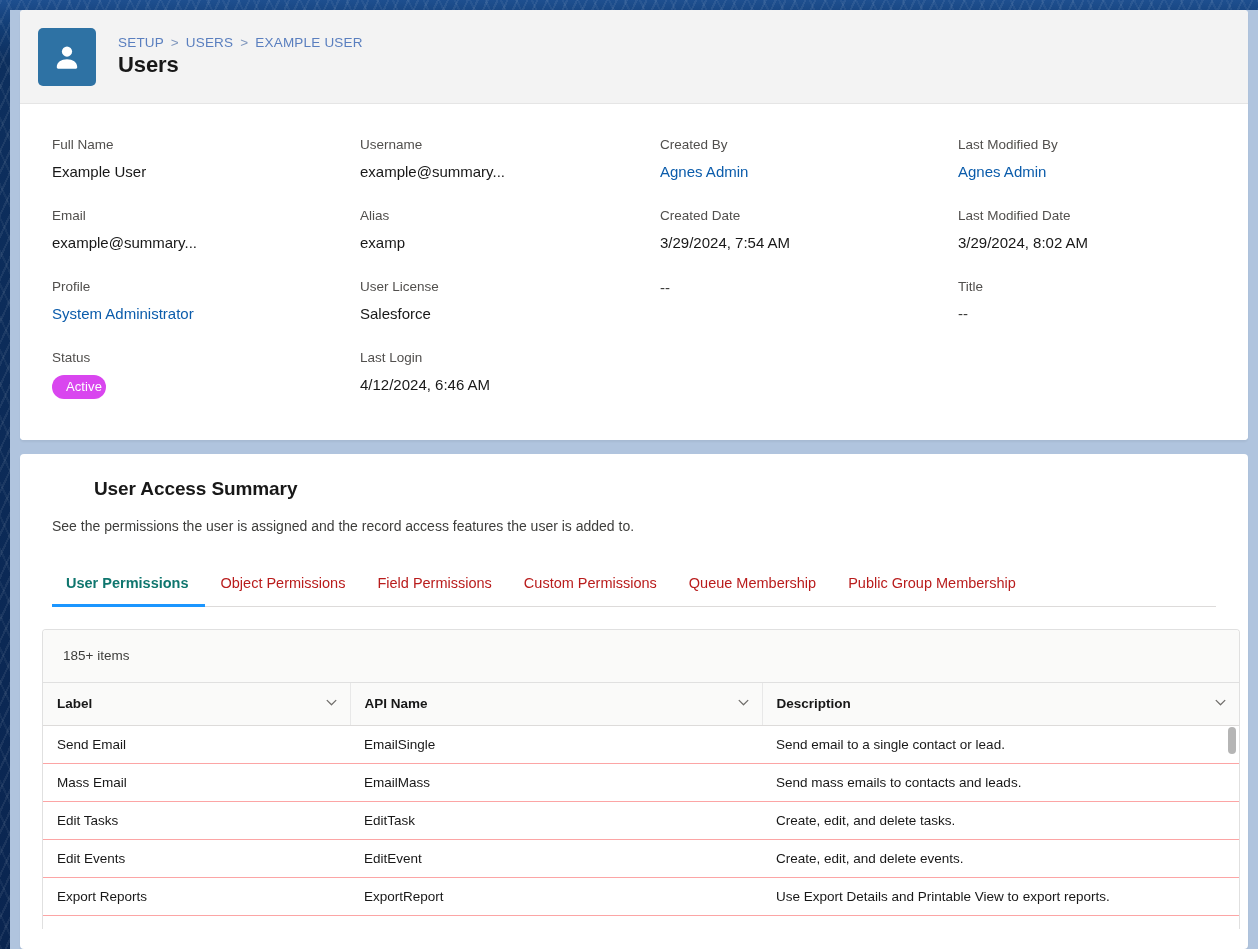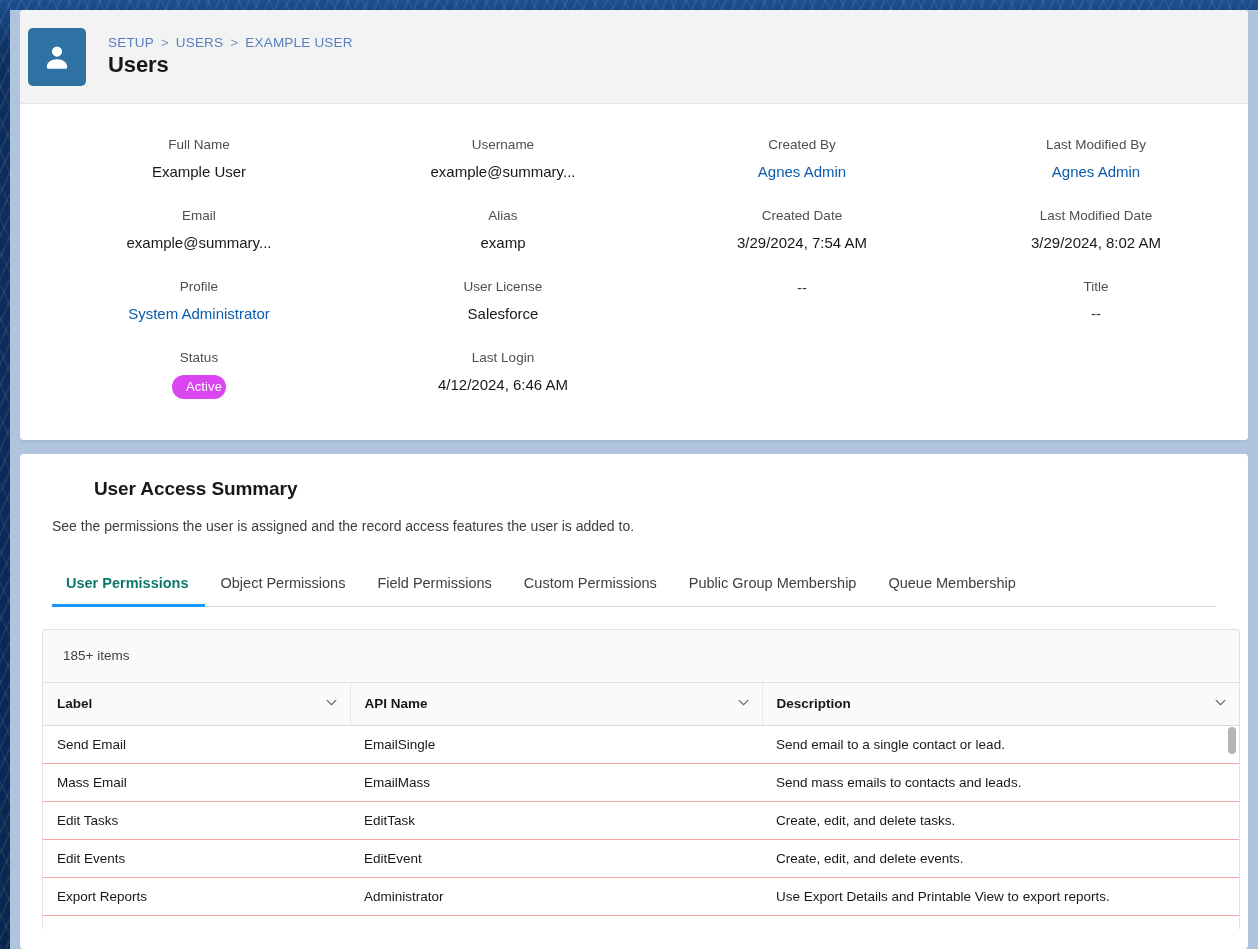--- a/index.html
+++ b/index.html
@@ -57,21 +57,21 @@
     width: 1228px;
     border-radius: 4px;
     overflow: hidden;
   }
 
   #record-header {
     background: #f3f3f3;
     border-bottom: 1px solid #e5e5e5;
     display: flex;
     align-items: center;
-    padding: 17px 0 17px 8px;
+    padding: 17px 0 17px 18px;
     height: 94px;
   }
 
   #record-avatar {
     width: 58px;
     height: 58px;
     border-radius: 5px;
     background: #2e72a4;
     display: flex;
     align-items: center;
@@ -100,21 +100,20 @@
     letter-spacing: -0.1px;
   }
 
   
   #record-details {
     padding: 20px 0 28px 0;
     background: #fff;
   }
   .detail-row {
     display: flex;
-    text-align: center;
   }
   .detail-cell {
     padding: 12px 14px 13px 0;
     min-height: 69px;
   }
   .detail-cell.c1 { width: 340px; padding-left: 32px; }
   .detail-cell.c2 { width: 300px; }
   .detail-cell.c3 { width: 298px; }
   .detail-cell.c4 { width: 290px; }
 
@@ -175,21 +174,21 @@
   
   #tabs {
     display: flex;
     align-items: flex-end;
     margin: 27px 32px 0 32px;
     border-bottom: 1px solid #dddbda;
     height: 44px;
   }
   .tab {
     font-size: 14.5px;
-    color: #404040;
+    color: #b91c1c;
     padding: 0 16px 13px 16px;
     cursor: pointer;
     white-space: nowrap;
     border-bottom: 3px solid transparent;
     margin-bottom: -1px;
     line-height: 16px;
   }
   .tab:first-child { padding-left: 14px; }
   .tab.active {
     color: #0f766e;
@@ -389,22 +388,22 @@
   <div id="summary-card" class="card">
 
     <div id="summary-title">User Access Summary</div>
     <div id="summary-desc">See the permissions the user is assigned and the record access features the user is added to.</div>
 
     <div id="tabs">
       <div class="tab active">User Permissions</div>
       <div class="tab">Object Permissions</div>
       <div class="tab">Field Permissions</div>
       <div class="tab">Custom Permissions</div>
+      <div class="tab">Queue Membership</div>
       <div class="tab">Public Group Membership</div>
-      <div class="tab">Queue Membership</div>
     </div>
 
     <div id="list-wrap">
 
       <div id="list-count">185+ items</div>
 
       <table id="perm-table">
         <colgroup>
           <col class="col-label">
           <col class="col-api">
@@ -454,21 +453,21 @@
             <td>EditTask</td>
             <td>Create, edit, and delete tasks.</td>
           </tr>
           <tr>
             <td>Edit Events</td>
             <td>EditEvent</td>
             <td>Create, edit, and delete events.</td>
           </tr>
           <tr>
             <td>Export Reports</td>
-            <td>Administrator</td>
+            <td>ExportReport</td>
             <td>Use Export Details and Printable View to export reports.</td>
           </tr>
           <tr>
             <td>Import Personal Contacts</td>
             <td>ImportPersonal</td>
             <td>Import personal accounts and contacts.</td>
           </tr>
         </tbody>
       </table>
 

